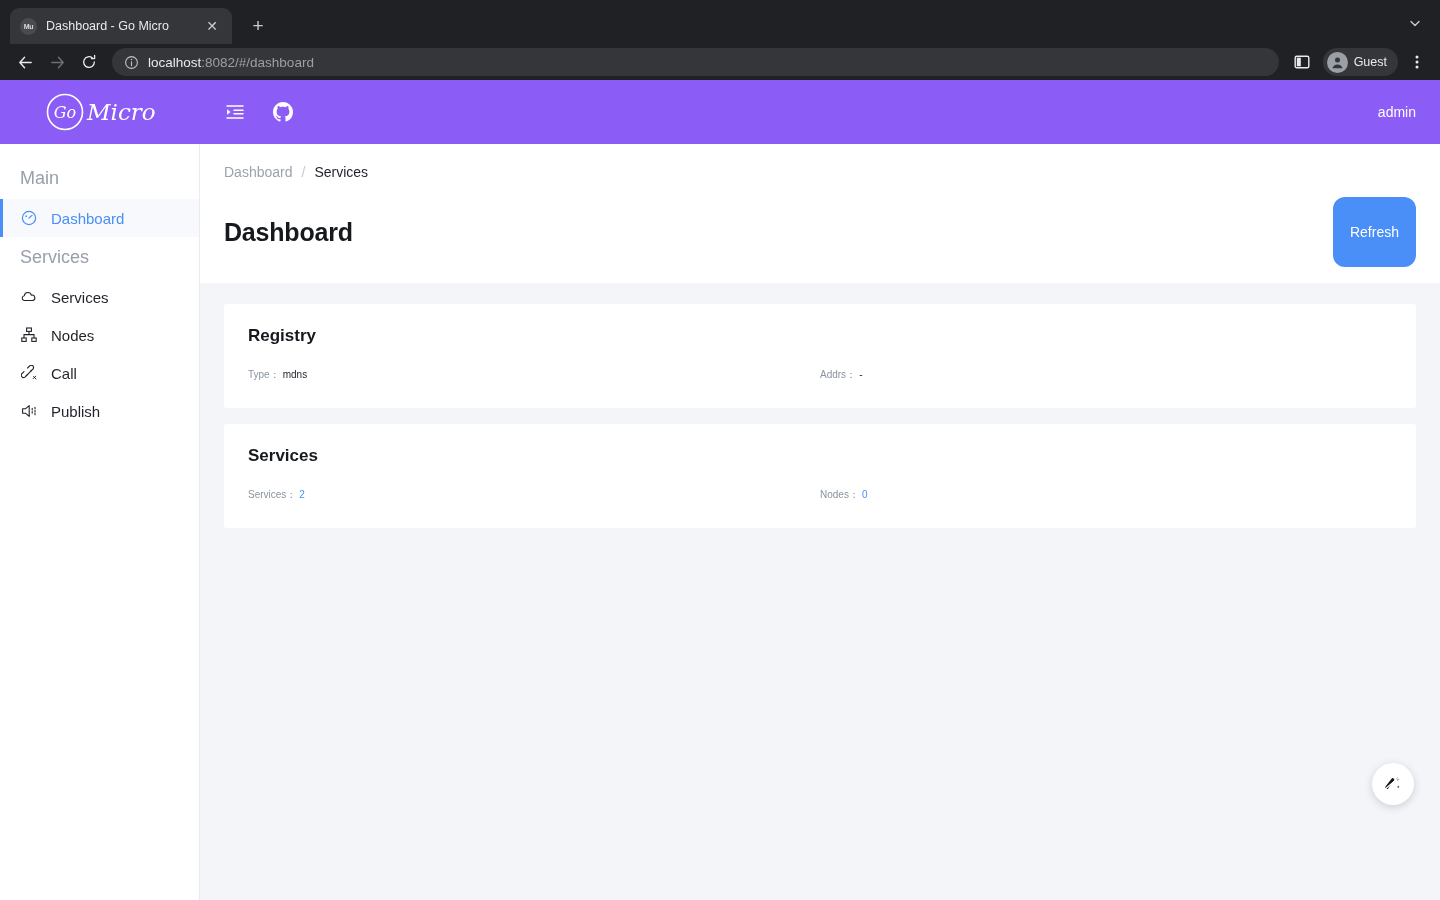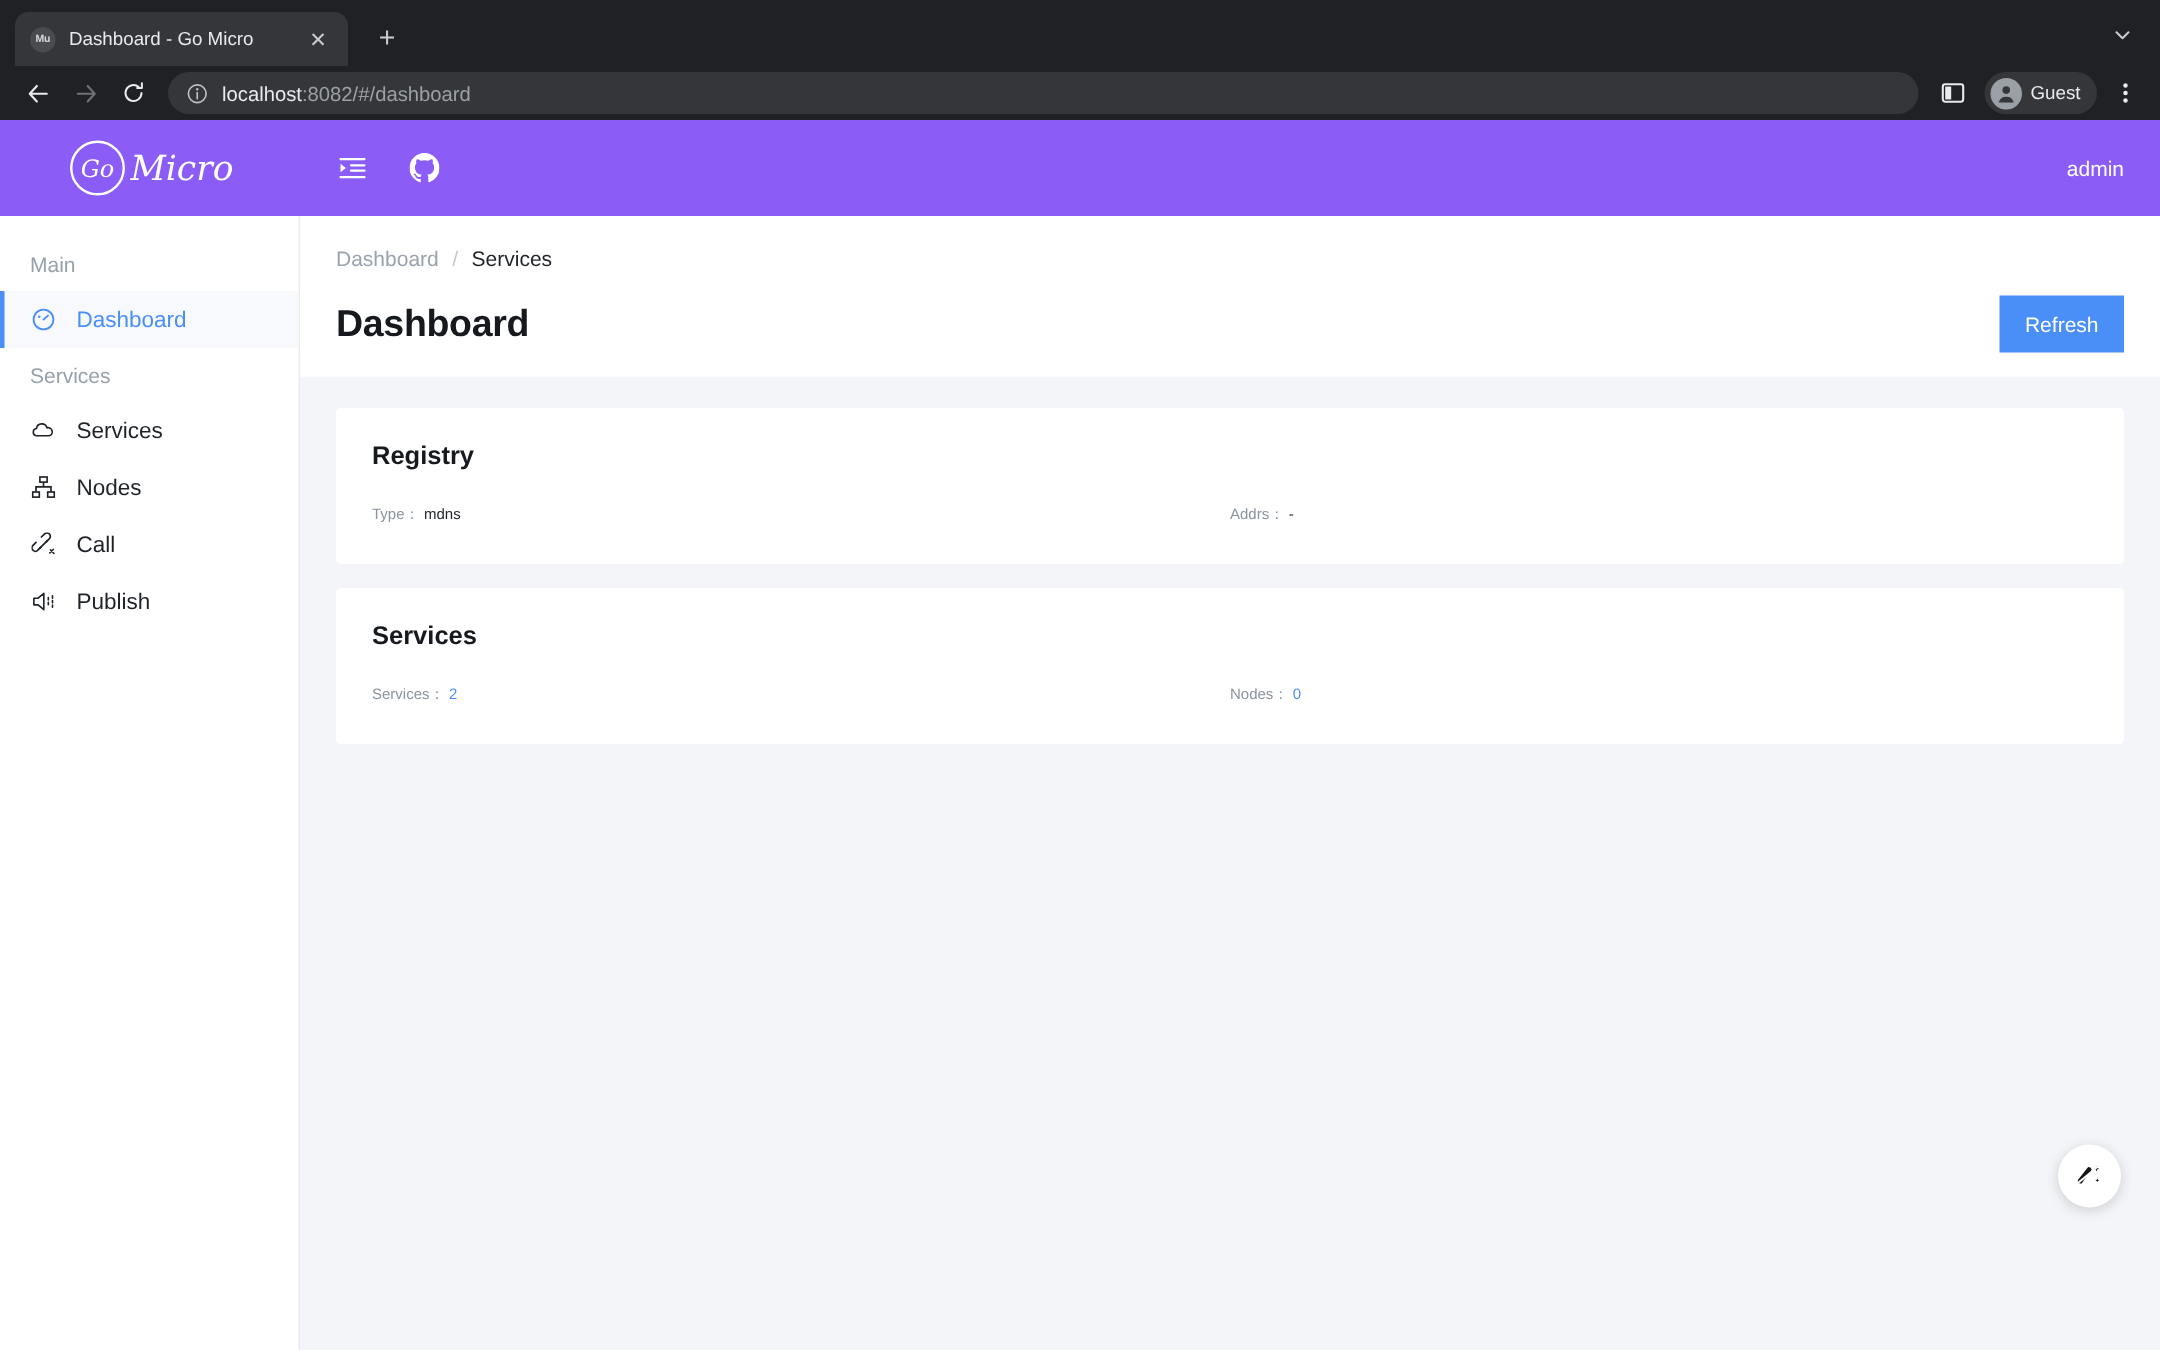--- a/index.html
+++ b/index.html
@@ -79,21 +79,21 @@
   .appbar-icon { width:22px; height:22px; display:flex; align-items:center; justify-content:center; color:#fff; }
   .appbar-user { margin-left:auto; color:#fff; font-size:14px; }
 
   .body-wrap { display:flex; height:756px; }
 
   
   .sidebar {
     width:200px; flex:0 0 auto; background:#fff; border-right:1px solid #e9ebef;
     padding-top:14px;
   }
-  .side-group { font-size:14px; color:#97a0ab; padding:10px 0 10px 20px; }
+  .side-group { font-size:18px; color:#97a0ab; padding:10px 0 10px 20px; }
   .side-item {
     height:38px; display:flex; align-items:center; gap:14px;
     padding-left:20px; font-size:15px; color:#1f2329; position:relative;
   }
   .side-item .ic { width:17px; height:17px; display:flex; align-items:center; justify-content:center; flex:0 0 auto; }
   .side-item.active { background:#f7f9fc; color:#4a8ef7; }
   .side-item.active::before {
     content:""; position:absolute; left:0; top:0; bottom:0; width:3px; background:#4a8ef7;
   }
 
@@ -101,21 +101,21 @@
   .main { flex:1 1 auto; display:flex; flex-direction:column; min-width:0; }
   .page-head { background:#fff; padding:20px 24px 16px 24px; position:relative; }
   .breadcrumb { font-size:14px; display:flex; align-items:center; gap:9px; }
   .bc-muted { color:#9aa3ad; }
   .bc-sep { color:#c3c9d0; }
   .bc-cur { color:#1f2329; }
   .head-row { display:flex; align-items:center; margin-top:17px; }
   .page-title { font-size:25px; font-weight:bold; color:#16191d; letter-spacing:-0.2px; }
   .btn-refresh {
     margin-left:auto; background:#4a8ef7; color:#fff; border:none;
-    border-radius:0; font-size:14px; padding:11px 17px;
+    border-radius:12px; font-size:14px; padding:27px 17px;
     font-family:"Liberation Sans", sans-serif;
   }
 
   .content { flex:1 1 auto; background:#f4f5f9; padding:21px 24px 4px 24px; }
   .card { background:#fff; border-radius:3px; padding:22px 24px 26px 24px; }
   .card + .card { margin-top:16px; }
   .card-title { font-size:17px; font-weight:bold; color:#16191d; }
   .kv-row { display:flex; margin-top:22px; }
   .kv { flex:0 0 50%; display:flex; align-items:baseline; font-size:10px; }
   .kv .k { color:#8a939e; }

